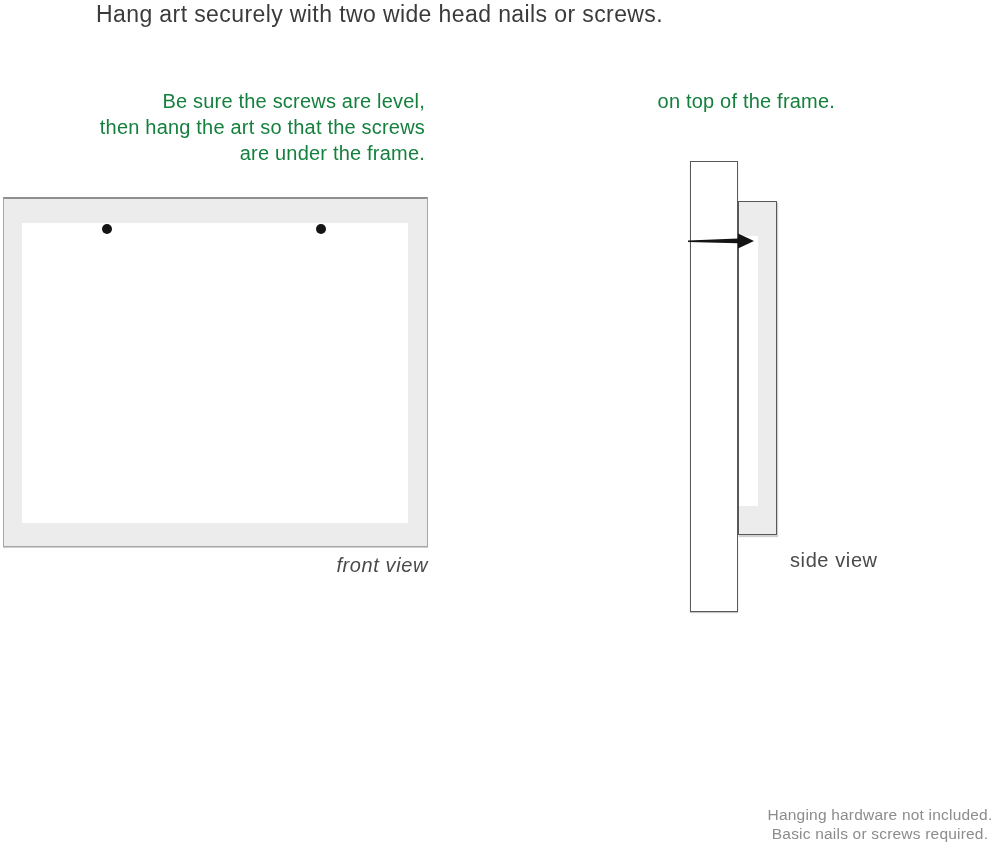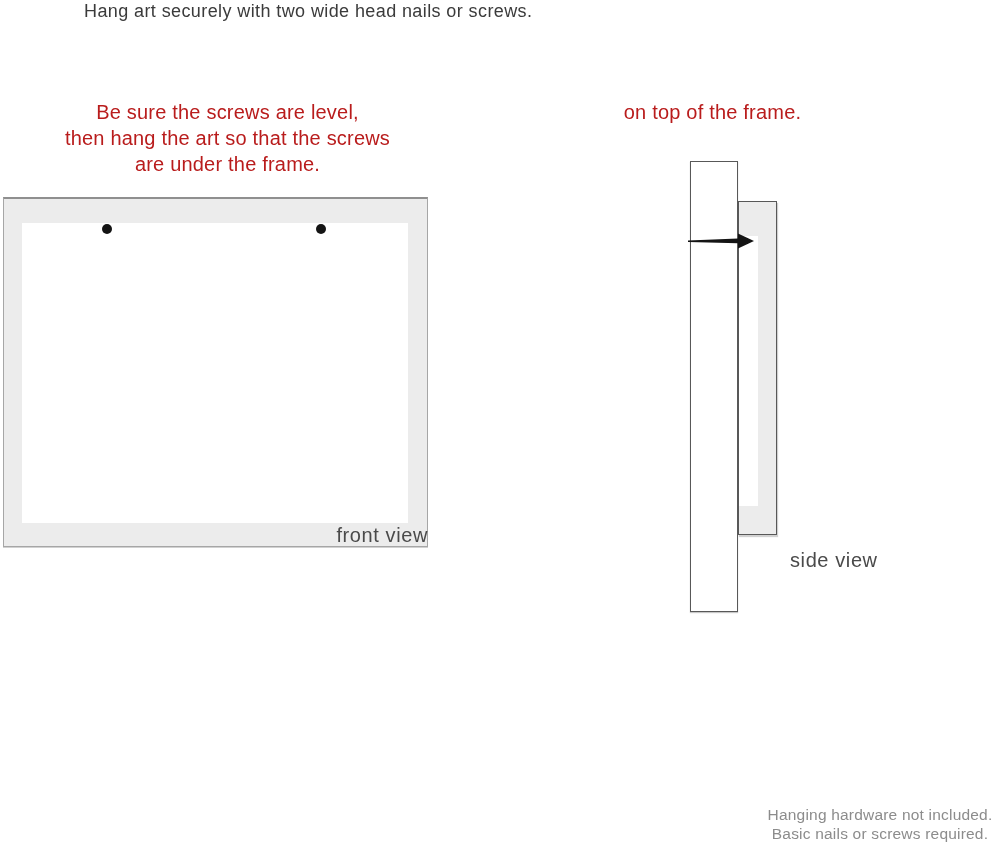--- a/index.html
+++ b/index.html
@@ -10,37 +10,36 @@
   }
   #canvas {
     position: relative;
     width: 1000px;
     height: 850px;
     background: #ffffff;
     overflow: hidden;
   }
   .title {
     position: absolute;
-    left: 84px;
+    left: 96px;
     top: 1px;
-    font-size: 18px;
+    font-size: 23px;
     font-weight: 300;
     letter-spacing: 0.4px;
     color: #3b3b3b;
     white-space: nowrap;
   }
   .para {
     position: absolute;
-    text-align: center;
+    text-align: right;
     font-size: 20px;
     font-weight: 300;
     line-height: 26px;
-    color: #b91c1c;
+    color: #15803d;
     letter-spacing: 0.2px;
-    margin-top: 11px;
   }
   #para-front { left: 30px;  top: 88px; width: 395px; }
   #para-side  { left: 590px; top: 88px; width: 245px; }
 
   
   #front-frame {
     position: absolute;
     left: 3px;
     top: 197px;
     width: 423px;
@@ -69,21 +68,21 @@
   #screw-right { left: 316px; top: 224px; }
 
   .view-label {
     position: absolute;
     font-size: 20px;
     font-weight: 300;
     color: #4a4a4a;
     letter-spacing: 0.6px;
     white-space: nowrap;
   }
-  #front-label { left: 228px; top: 524px; width: 200px; text-align: right; }
+  #front-label { left: 228px; top: 554px; width: 200px; text-align: right; font-style: italic; }
   #side-label  { left: 750px; top: 549px; margin-left: 40px; }
 
   
   #side-wall {
     position: absolute;
     left: 690px;
     top: 161px;
     width: 46px;
     height: 449px;
     background: #ffffff;

